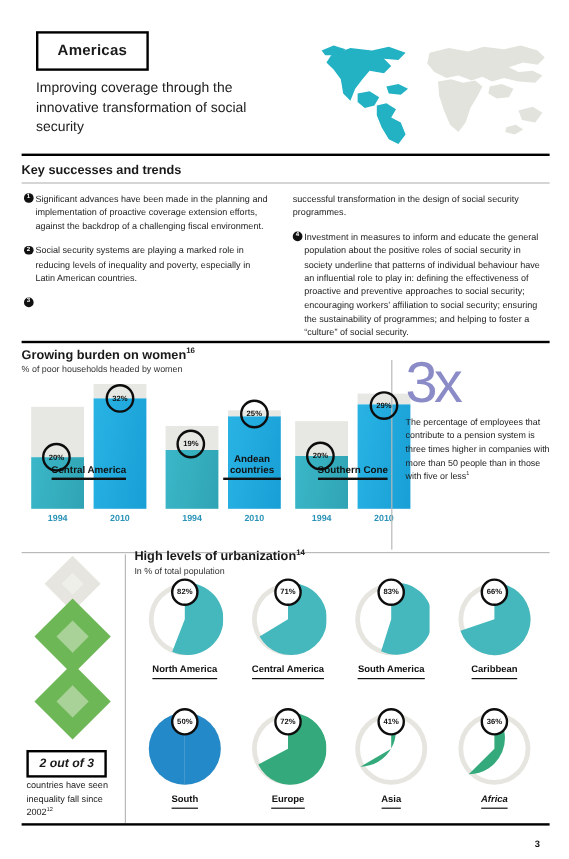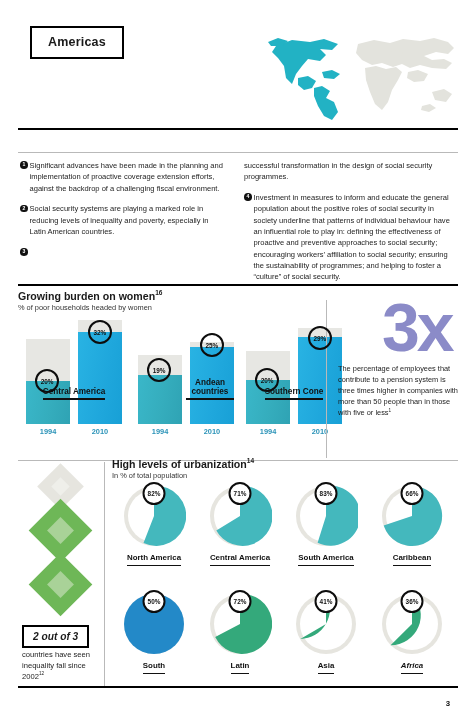--- a/index.html
+++ b/index.html
@@ -79,22 +79,22 @@
   .year {
     position: absolute; width: 46%; text-align: center;
     font-size: 7.4px; font-weight: bold; color: #2a93b8;
   }
   .year.y1 { left: 0; }
   .year.y2 { right: 0; }
 
   
   .panel-3x { position: absolute; }
   .big3x {
-    font-size: 68px; font-weight: bold; color: #8b8bc8;
-    line-height: .82; letter-spacing: -3px; margin-left: 44px;
+    font-size: 48px; font-weight: normal; color: #8b8bc8;
+    line-height: .82; letter-spacing: -3px;
   }
   .panel-3x .cap { font-size: 7.4px; line-height: 1.5; color: #1d1d1d; margin-top: 7px; }
 
   
   .diamond { position: absolute; }
   .diamond .outer {
     width: 100%; height: 100%;
     transform: rotate(45deg);
     display: flex; align-items: center; justify-content: center;
   }
@@ -136,20 +136,21 @@
 </style>
 </head>
 <body>
 
 <div class="page">
 
   <div class="header">
     <div class="region-box">
       <div class="label">Americas</div>
     </div>
+    <div class="subtitle">Improving coverage through the innovative transformation of social security</div>
 
     <div class="worldmap">
       <svg viewBox="0 0 198 92" width="198" height="92" aria-hidden="true">
 
         <path fill="#e3e3dd" d="M96 12 L112 8 L128 11 L141 7 L158 9 L172 6 L186 10 L192 16 L186 22 L174 20 L162 24 L170 28 L182 27 L190 31 L184 37 L170 36 L158 33 L148 36 L140 32 L131 35 L120 31 L110 33 L100 28 L94 21 Z"></path>
         <path fill="#e3e3dd" d="M103 36 L114 34 L124 37 L134 35 L140 40 L136 48 L130 58 L126 70 L120 78 L113 72 L108 60 L104 48 Z"></path>
         <path fill="#e3e3dd" d="M146 40 L156 38 L166 42 L162 49 L152 50 L145 46 Z"></path>
         <path fill="#e3e3dd" d="M170 60 L182 57 L190 62 L184 70 L173 68 Z"></path>
         <path fill="#e3e3dd" d="M160 74 L168 72 L174 76 L167 80 L159 78 Z"></path>
         <path fill="#e3e3dd" d="M128 20 L136 18 L142 22 L135 26 L127 24 Z"></path>
@@ -157,20 +158,21 @@
         <path fill="#22b2c4" d="M14 14 L30 8 L48 10 L62 7 L76 12 L70 18 L58 17 L64 23 L58 29 L46 27 L40 34 L34 42 L30 52 L24 46 L22 34 L16 26 L10 20 Z"></path>
         <path fill="#22b2c4" d="M36 46 L46 44 L54 49 L50 56 L42 58 L36 53 Z"></path>
         <path fill="#22b2c4" d="M52 56 L60 54 L68 59 L64 66 L72 70 L76 80 L70 88 L62 84 L56 74 L52 64 Z"></path>
         <path fill="#22b2c4" d="M60 40 L70 38 L78 42 L72 47 L62 46 Z"></path>
         <path fill="#22b2c4" d="M6 10 L16 6 L26 9 L20 14 L9 14 Z"></path>
       </svg>
     </div>
   </div>
 
   <div class="rule-thick" style="left:18px; top:128px; width:440px;"></div>
+  <div class="section-head" style="left:18px; top:136px;">Key successes and trends</div>
   <div class="rule-thin" style="left:18px; top:152px; width:440px;"></div>
 
   <div class="bullets" style="left:20px; top:160px; width:205px;">
     <div class="para num">
       <span class="dot">1</span>
       <span>Significant advances have been made in the planning and implementation of proactive coverage extension efforts, against the backdrop of a challenging fiscal environment.</span>
     </div>
     <div class="para num">
       <span class="dot">2</span>
       <span>Social security systems are playing a marked role in reducing levels of inequality and poverty, especially in Latin American countries.</span>
@@ -353,21 +355,21 @@
   <div class="donut-label" style="left:100px; top:661px; width:108px;"><span class="ul">South</span></div>
 
   <div class="donut" style="left:208px; top:592px;">
     <svg viewBox="0 0 64 64" aria-hidden="true">
       <circle cx="32" cy="32" r="30" fill="#e6e5df"></circle>
       <circle cx="32" cy="32" r="26" fill="#ffffff"></circle>
       <path d="M32 32 L32 2 A30 30 0 1 1 7.2 45.1 Z" fill="#34a97b"></path>
     </svg>
     <div class="pct">72%</div>
   </div>
-  <div class="donut-label" style="left:186px; top:661px; width:108px;"><span class="ul">Latin</span></div>
+  <div class="donut-label" style="left:186px; top:661px; width:108px;"><span class="ul">Europe</span></div>
 
   <div class="donut" style="left:294px; top:592px;">
     <svg viewBox="0 0 64 64" aria-hidden="true">
       <circle cx="32" cy="32" r="30" fill="#e6e5df"></circle>
       <circle cx="32" cy="32" r="26" fill="#ffffff"></circle>
       <path d="M32 32 L32 2 A30 30 0 0 1 6.3 46.9 Z" fill="#34a97b"></path>
     </svg>
     <div class="pct">41%</div>
   </div>
   <div class="donut-label" style="left:272px; top:661px; width:108px;"><span class="ul">Asia</span></div>

